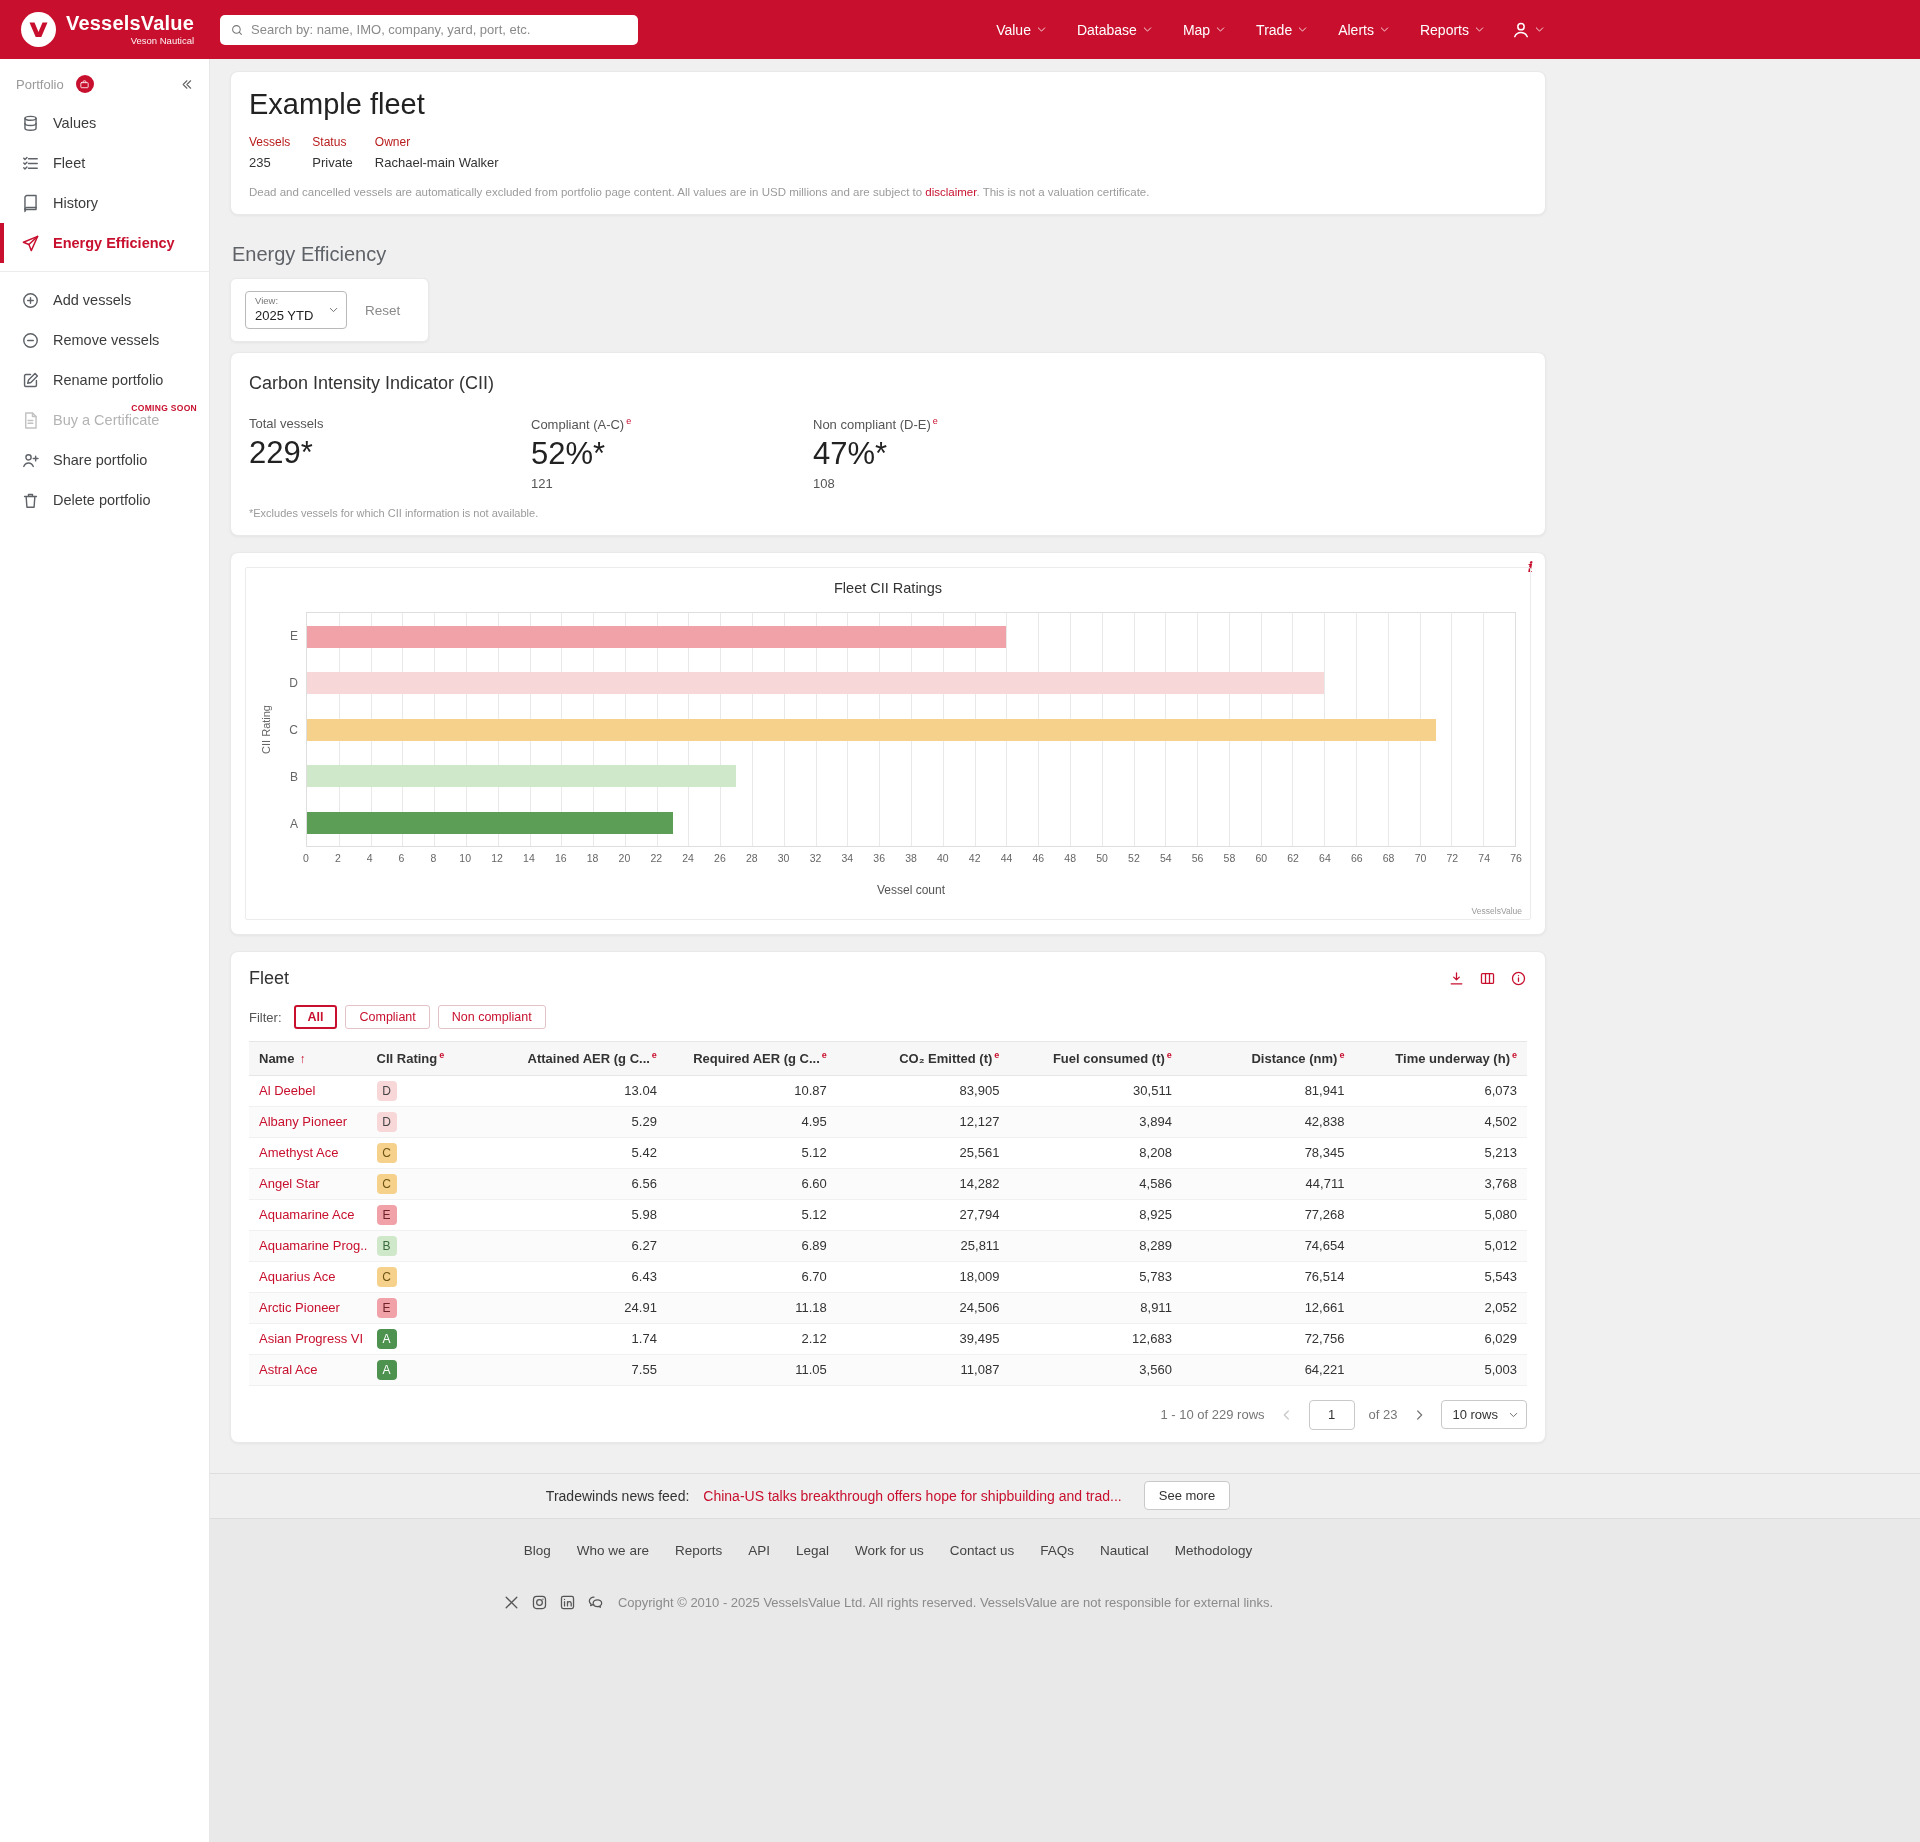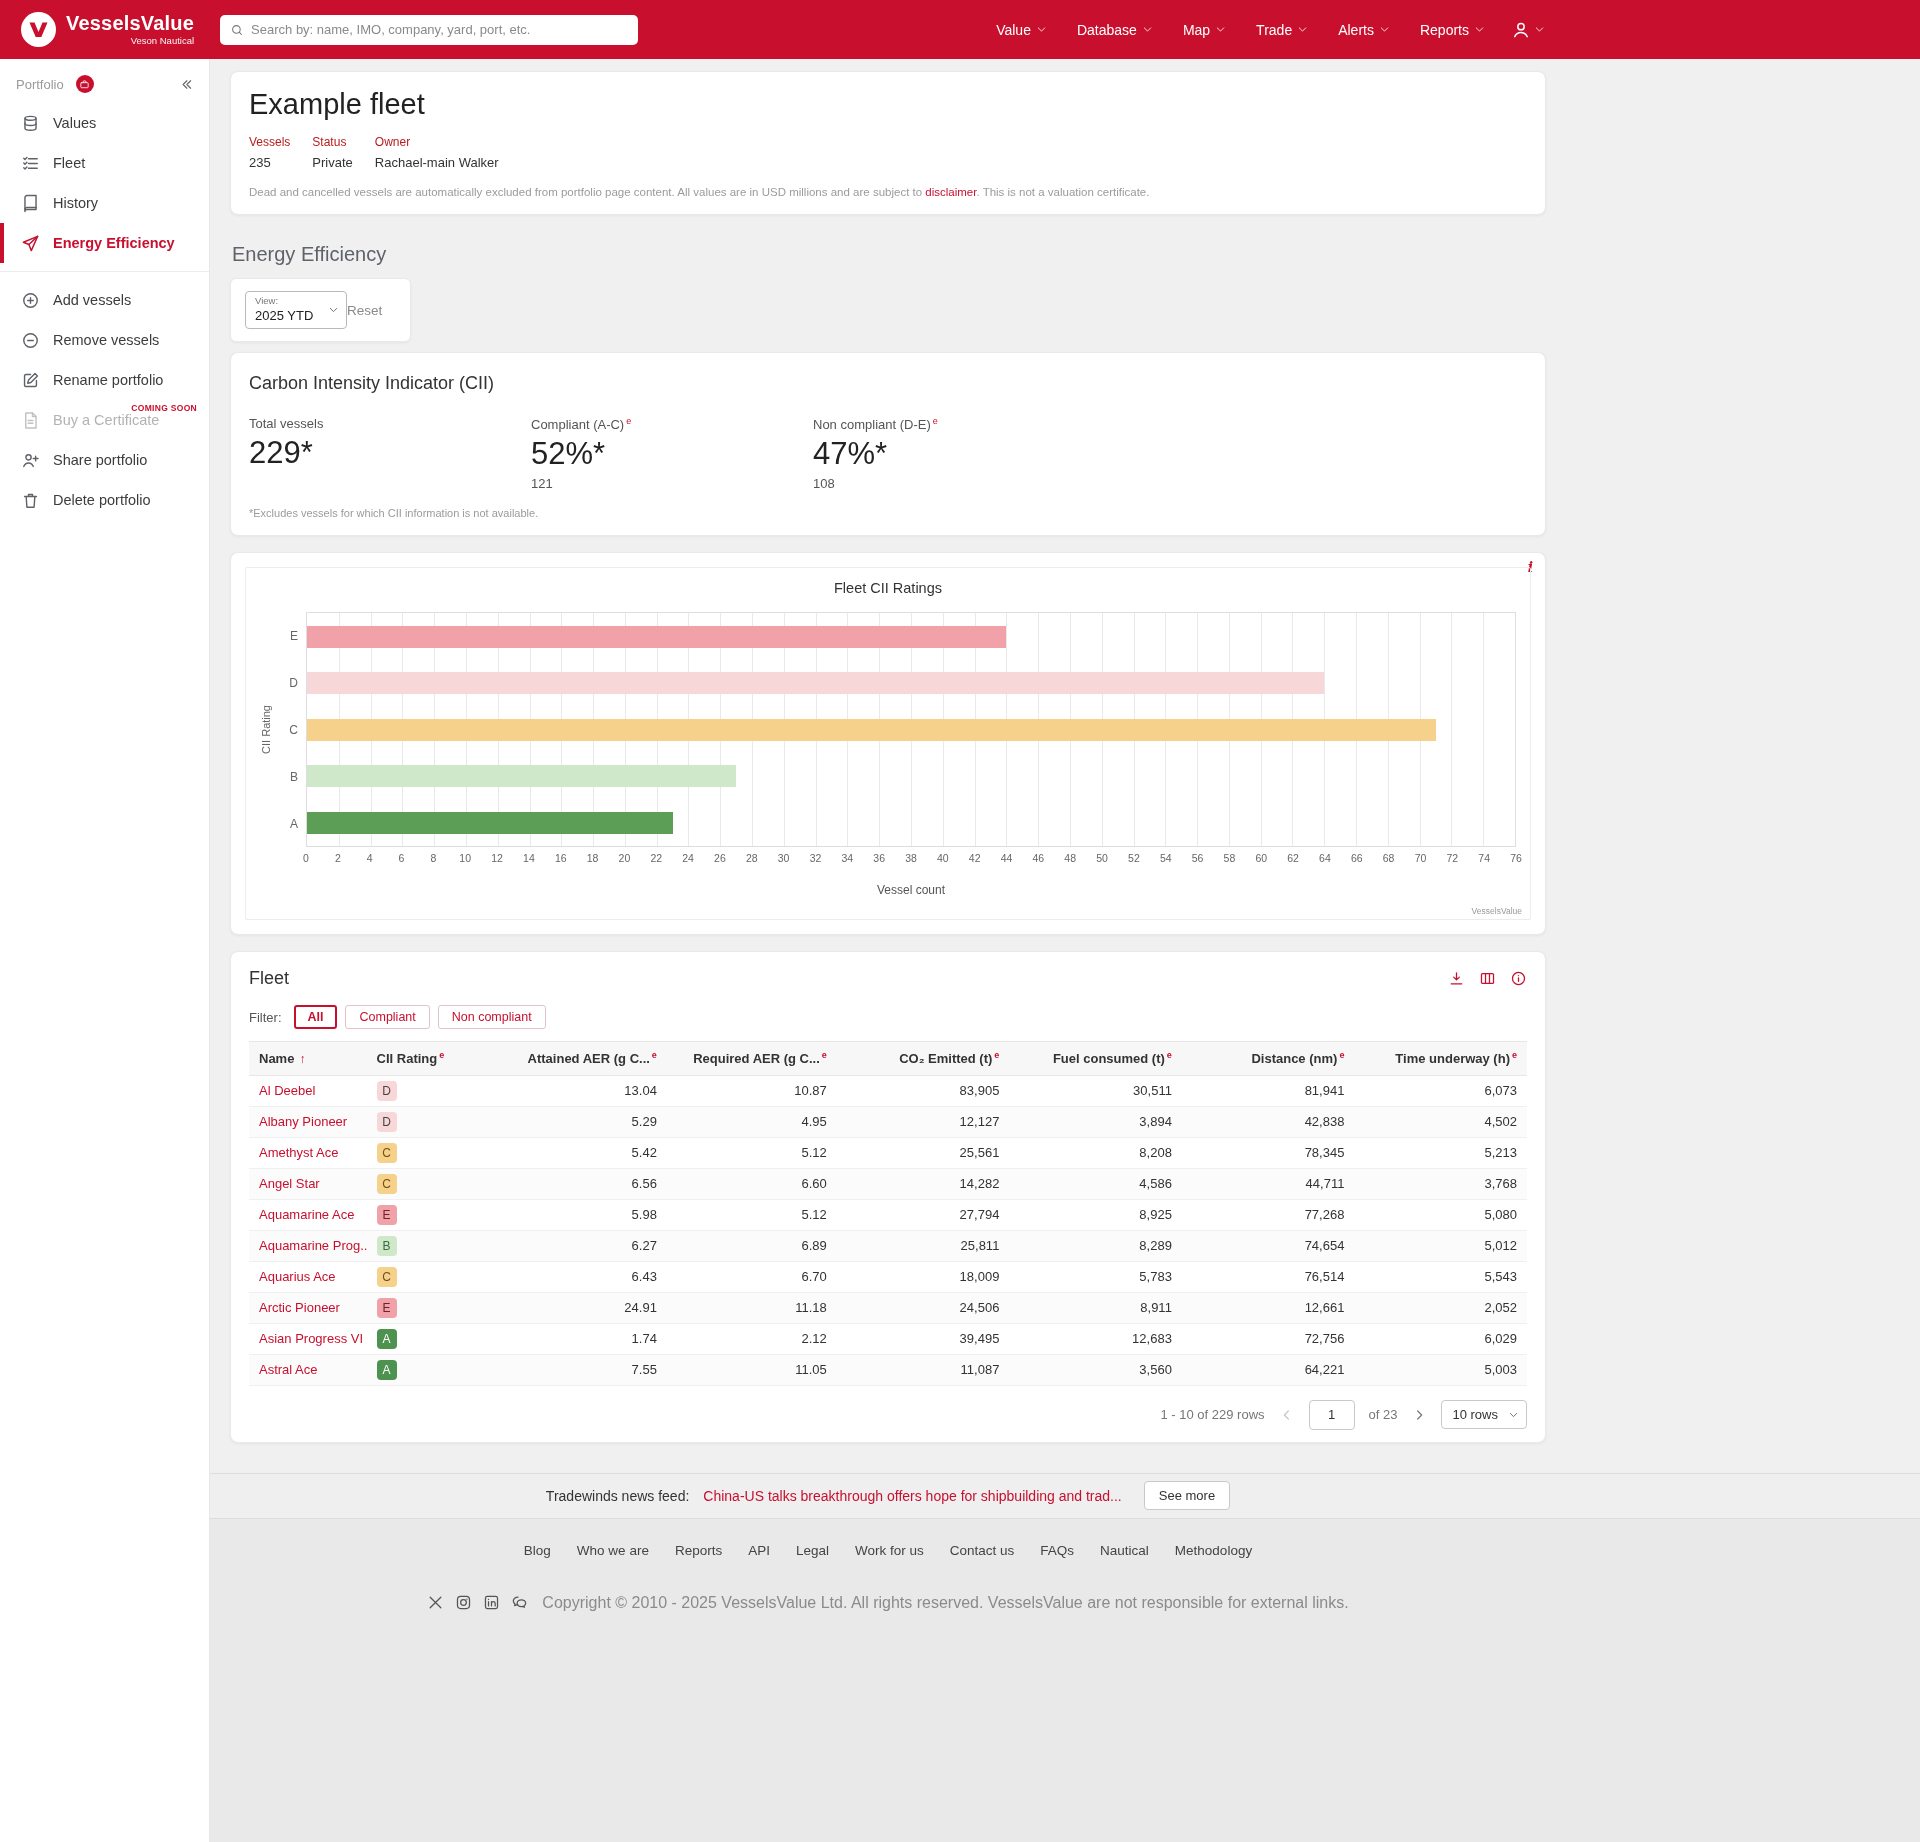--- a/index.html
+++ b/index.html
@@ -57,21 +57,21 @@
   .card{ background:#fff; border:1px solid #e9e9ea; border-radius:8px; box-shadow:0 1px 3px rgba(0,0,0,.05); }
   .head-card{ padding:16px 18px 16px; }
   .head-card h1{ font-size:29px; font-weight:400; color:#222; }
   .fields{ display:flex; gap:22px; margin-top:14px; }
   .field-label{ font-size:12px; color:#b91c1c; }
   .field-value{ font-size:13px; color:#333; margin-top:6px; }
   .disclaimer{ margin-top:16px; font-size:11.5px; color:#9b9b9b; }
   .red-link{ color:var(--brand); text-decoration:none; cursor:pointer; }
   .section-title{ margin:28px 2px 12px; font-size:20px; font-weight:400; color:#5f6368; }
 
-  .view-card{ display:inline-flex; align-items:center; padding:12px 28px 12px 14px; border-radius:6px; }
+  .view-card{ display:inline-flex; align-items:center; gap:18px; padding:12px 28px 12px 14px; border-radius:6px; }
   .select-box{ position:relative; border:1px solid #b9b9b9; border-radius:4px; min-width:102px; padding:15px 28px 5px 9px; cursor:pointer; background:#fff; }
   .sel-label{ position:absolute; top:3px; left:9px; font-size:9.5px; color:#777; }
   .sel-value{ font-size:13px; color:#222; }
   .sel-caret{ position:absolute; right:7px; top:50%; transform:translateY(-50%); color:#555; display:inline-flex; }
   .sel-caret svg{ width:11px; height:11px; }
   .reset-btn{ border:none; background:none; color:#8a8a8a; font-size:13.5px; cursor:pointer; font-family:inherit; }
 
   .cii-card{ margin-top:10px; padding:20px 18px 16px; }
   .cii-card h3{ font-size:18px; font-weight:400; color:#333; }
   .stats{ display:flex; margin-top:22px; }
@@ -133,21 +133,21 @@
   .news-label{ font-size:14px; color:#333; }
   .news-link{ font-size:14px; }
   .see-more{ margin-left:8px; padding:6px 14px; background:#fff; border:1px solid #c9c9c9; border-radius:4px; font-size:13px; color:#333; cursor:pointer; font-family:inherit; }
   .footer{ flex:1; background:#e9e9ea; padding-top:24px; }
   .f-links{ width:1356px; display:flex; justify-content:center; gap:26px; font-size:13.5px; color:#444; }
   .f-link{ cursor:pointer; text-decoration:none; color:#444; }
   .f-bottom{ width:1356px; display:flex; align-items:center; justify-content:center; gap:14px; margin-top:36px; }
   .socials{ display:flex; gap:11px; color:#555; align-items:center; }
   .socials a{ display:inline-flex; color:#555; }
   .socials svg{ width:17px; height:17px; cursor:pointer; }
-  .copyright{ font-size:16px; color:#8b8b8b; }
+  .copyright{ font-size:13px; color:#8b8b8b; }
 </style>
 </head>
 <body>
 
 <div class="app">
 
   <header class="topbar">
     <div class="topbar-inner">
       <div class="brand">
         <span class="logo-mark">

